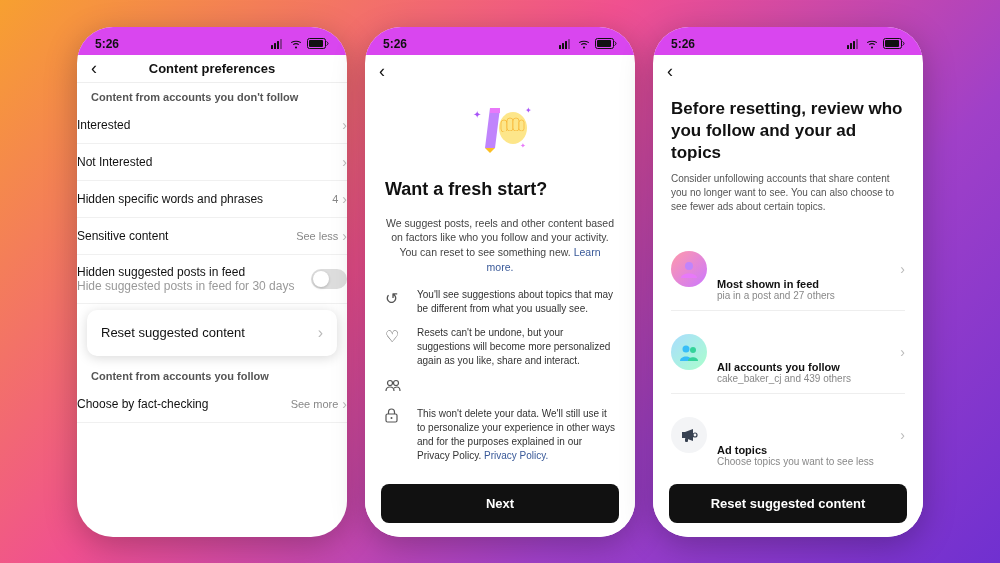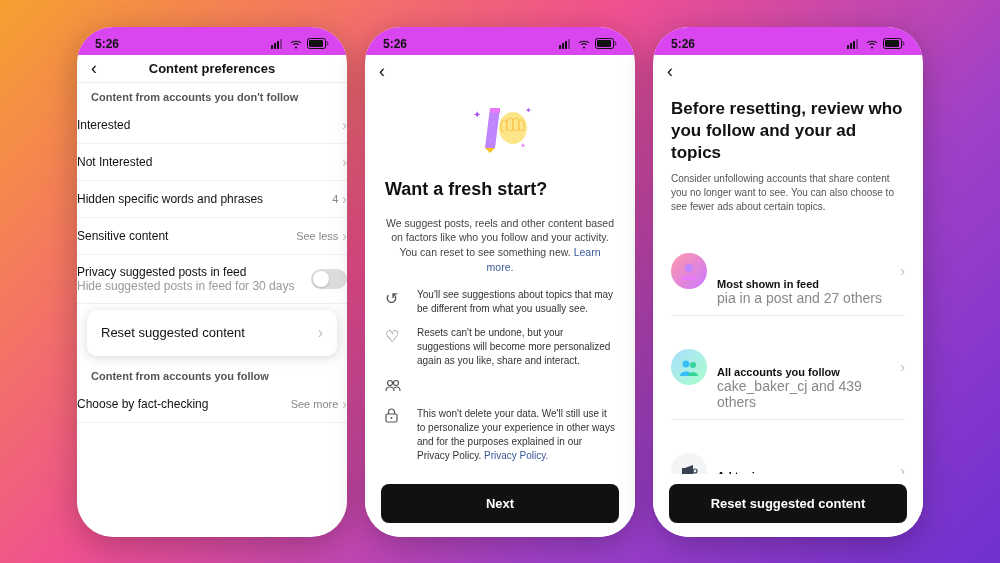--- a/index.html
+++ b/index.html
@@ -265,21 +265,21 @@
     .avatar-follow { background: linear-gradient(135deg, #adf, #afc); }
 
     .review-text { flex: 1; }
     .review-item-title {
       font-size: 11px;
       font-weight: 600;
       color: #111;
       margin-top: 41px;
     }
     .review-item-sub {
-      font-size: 14px;
+      font-size: 10px;
       color: #888;
     }
 
     .back-icon-btn {
       background: none;
       border: none;
       font-size: 18px;
       cursor: pointer;
       color: #111;
       padding: 0;
@@ -341,21 +341,21 @@
     </div>
     <div class="menu-item">
       <span class="menu-item-left">Sensitive content</span>
       <div class="menu-item-right">
         <span>See less</span>
         <span class="chevron">›</span>
       </div>
     </div>
     <div class="menu-item">
       <div>
-        <div class="menu-item-left">Privacy suggested posts in feed</div>
+        <div class="menu-item-left">Hidden suggested posts in feed</div>
         <div style="font-size:12px;color:#999;">Hide suggested posts in feed for 30 days</div>
       </div>
       <div class="toggle"></div>
     </div>
 
     <div class="reset-box">
       <span class="reset-label">Reset suggested content</span>
       <span class="chevron">›</span>
     </div>
 

